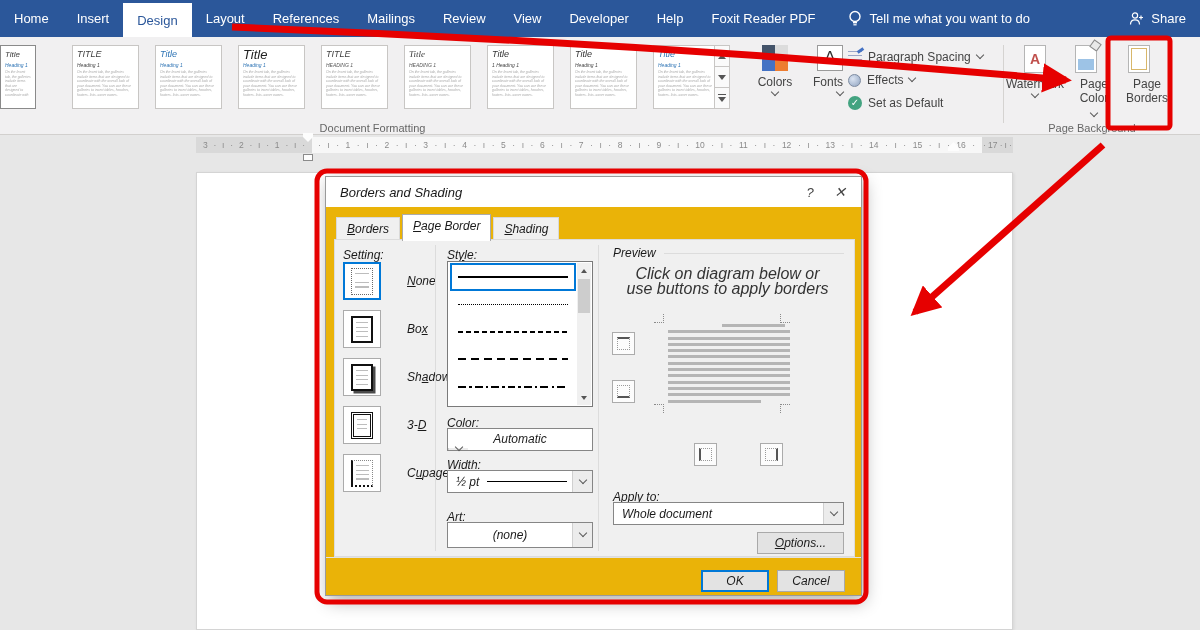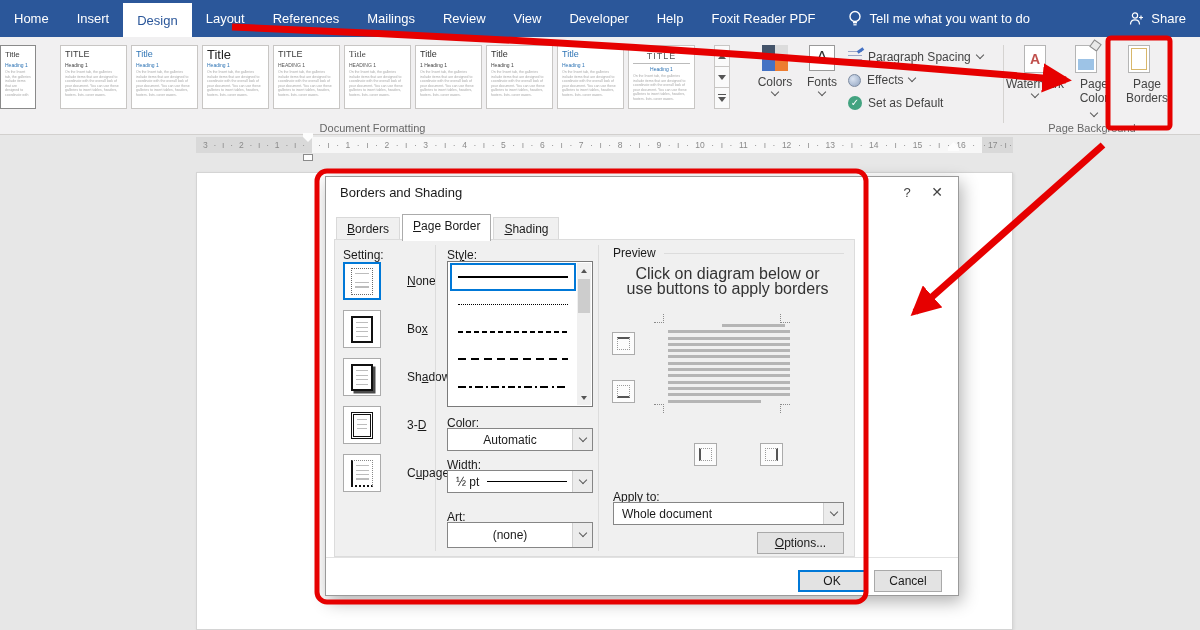--- a/index.html
+++ b/index.html
@@ -10,21 +10,21 @@
   
   .tabbar { position:absolute; left:0; top:0; width:1200px; height:37px; background:#2b579a; display:flex; align-items:stretch; color:#fff; font-size:13px; }
   .tabs { display:flex; align-items:stretch; }
   .tab { padding:0 14px; display:flex; align-items:center; cursor:default; white-space:nowrap; }
   .tab.active { background:#fff; color:#2b579a; margin-top:3px; }
   .tellme { display:flex; align-items:center; gap:8px; margin-left:18px; white-space:nowrap; }
   .share { display:flex; align-items:center; gap:7px; margin-left:auto; margin-right:14px; white-space:nowrap; }
 
   
   .ribbon { position:absolute; left:0; top:37px; width:1200px; height:98px; background:#f1f0f1; border-bottom:1px solid #d2d0ce; }
-  .gallery { position:absolute; left:0; top:8px; width:714px; height:64px; display:flex; gap:4px; overflow:hidden; }
+  .gallery { position:absolute; left:0; top:8px; width:714px; height:64px; display:flex; gap:16px; overflow:hidden;font-style:italic; }
   .card { flex:0 0 67px; height:64px; background:#fff; border:1px solid #c8c6c4; padding:3px 4px; overflow:hidden; }
   .card.partial { flex:0 0 36px; margin-right:20px; }
   .card.selected { border:1px solid #8a8a8a; box-shadow:inset 0 0 0 1px #fff; }
   .card-title { font-size:9px; color:#404040; line-height:11px; white-space:nowrap; }
   .t-sm { font-size:8px; }
   .t-blue { color:#2e74b5; }
   .t-big { font-size:13px; color:#222; }
   .t-plain { color:#333; }
   .t-serif { font-family:"Liberation Serif", serif; }
   .t-center { text-align:center; border-top:1px solid #bbb; border-bottom:1px solid #bbb; padding:1px 0; letter-spacing:1px; color:#555; }
@@ -68,21 +68,21 @@
   .ruler-mid { width:670px; background:#f7f7f7; display:flex; align-items:center; justify-content:space-between; padding:0 6px; }
   .ruler-right { flex:1; display:flex; align-items:center; justify-content:space-around; }
   .ind-top { position:absolute; left:303px; top:133px; width:10px; height:9px; background:#fdfdfd; clip-path:polygon(0 0,100% 0,100% 45%,50% 100%,0 45%); filter:drop-shadow(0 0 0.6px #777); }
   .ind-bot { position:absolute; left:303px; top:154px; width:10px; height:7px; background:#fdfdfd; border:1px solid #8b8b8b; }
   .ind-right { position:absolute; left:948px; top:142px; width:11px; height:9px; background:#fdfdfd; clip-path:polygon(50% 0,100% 60%,100% 100%,0 100%,0 60%); filter:drop-shadow(0 0 0.6px #777); }
 
   
   .page { position:absolute; left:196px; top:172px; width:817px; height:458px; background:#fff; border:1px solid #d4d4d4; box-shadow:1px 1px 3px rgba(0,0,0,0.08); }
 
   
-  .dialog { position:absolute; left:325px; top:176px; width:634px; height:420px; background:#ffffff; border:1px solid #9a9a9a; box-shadow:3px 6px 16px rgba(0,0,0,0.3); font-size:12px; color:#1a1a1a; }
+  .dialog { position:absolute; left:325px; top:176px; width:537px; height:420px; background:#eab308; border:1px solid #9a9a9a; box-shadow:3px 6px 16px rgba(0,0,0,0.3); font-size:12px; color:#1a1a1a;font-style:italic; }
   .dlg-titlebar { position:absolute; left:0; top:0; right:0; height:30px; background:#fff; display:flex; align-items:center; }
   .dlg-title { margin-left:14px; font-size:13px; }
   .dlg-ctrl { width:30px; text-align:center; font-size:13px; color:#444; }
   .dlg-ctrl.close { margin-right:6px; font-size:14px; }
   .dlg-help { margin-left:auto; }
   .dlg-tabs { position:absolute; left:10px; top:40px; display:flex; }
   .dlg-tab { padding:4px 10px 5px; background:#f0f0f0; border:1px solid #d9d9d9; border-bottom:none; margin-right:2px; }
   .dlg-tab.active { background:#fff; border:1px solid #ababab; border-bottom:none; margin-top:-3px; padding-bottom:8px; position:relative; z-index:3; }
   .u { text-decoration:underline; }
   .dlg-pane { position:absolute; left:8px; top:62px; width:521px; height:318px; border:1px solid #dcdcdc; background:#f0f0f0; }
@@ -299,21 +299,21 @@
       <div class="colors-grid">
         <div style="background:#44546a"></div>
         <div style="background:#dcdcdc"></div>
         <div style="background:#4472c4"></div>
         <div style="background:#ed7d31"></div>
       </div>
       <span>Colors</span>
       <span class="chev"></span>
     </div>
 
-    <div class="big-btn" style="left:801px; width:42px;">
+    <div class="big-btn" style="left:801px; width:42px;align-items:flex-end;">
       <div class="fonts-box">
           <span>A</span>
         </div>
       <span>Fonts</span>
       <span class="chev"></span>
     </div>
 
     <div class="stack">
       <div class="stack-row">
         <span class="icn-para"></span>
@@ -543,21 +543,21 @@
               <span class="tri-up"></span>
             </div>
           <div class="sb-thumb"></div>
           <div class="sb-down">
               <span class="tri-down"></span>
             </div>
         </div>
       </div>
 
       <div class="lbl" style="left:112px; top:176px;"><span></span><span class="u">C</span><span>olor:</span></div>
-      <div class="combo" style="left:112px; top:188px; width:146px; height:23px;">
+      <div class="combo" style="left:112px; top:188px; width:146px; height:23px;flex-direction:column;">
         <span class="val">Automatic</span>
         <span class="dd">
             <span class="chev"></span>
           </span>
       </div>
 
       <div class="lbl" style="left:112px; top:218px;"><span></span><span class="u">W</span><span>idth:</span></div>
       <div class="combo" style="left:112px; top:230px; width:146px; height:23px;">
         <span class="val left">
             <span>½ pt</span>

